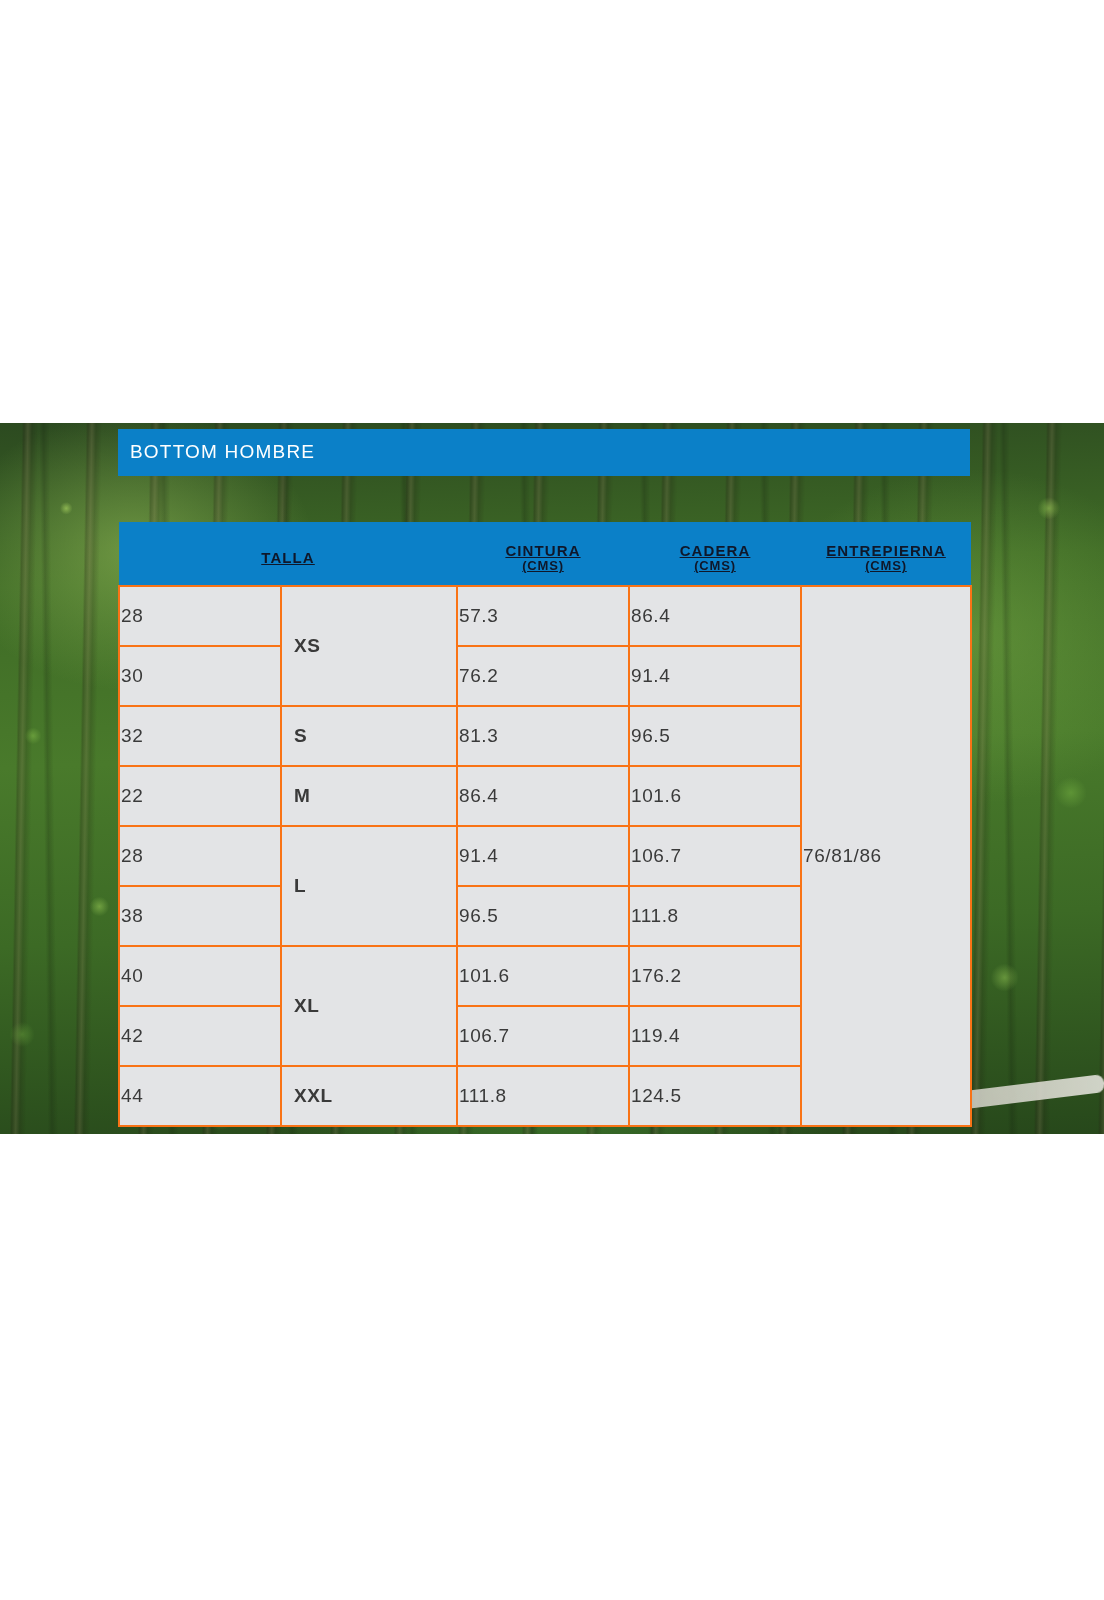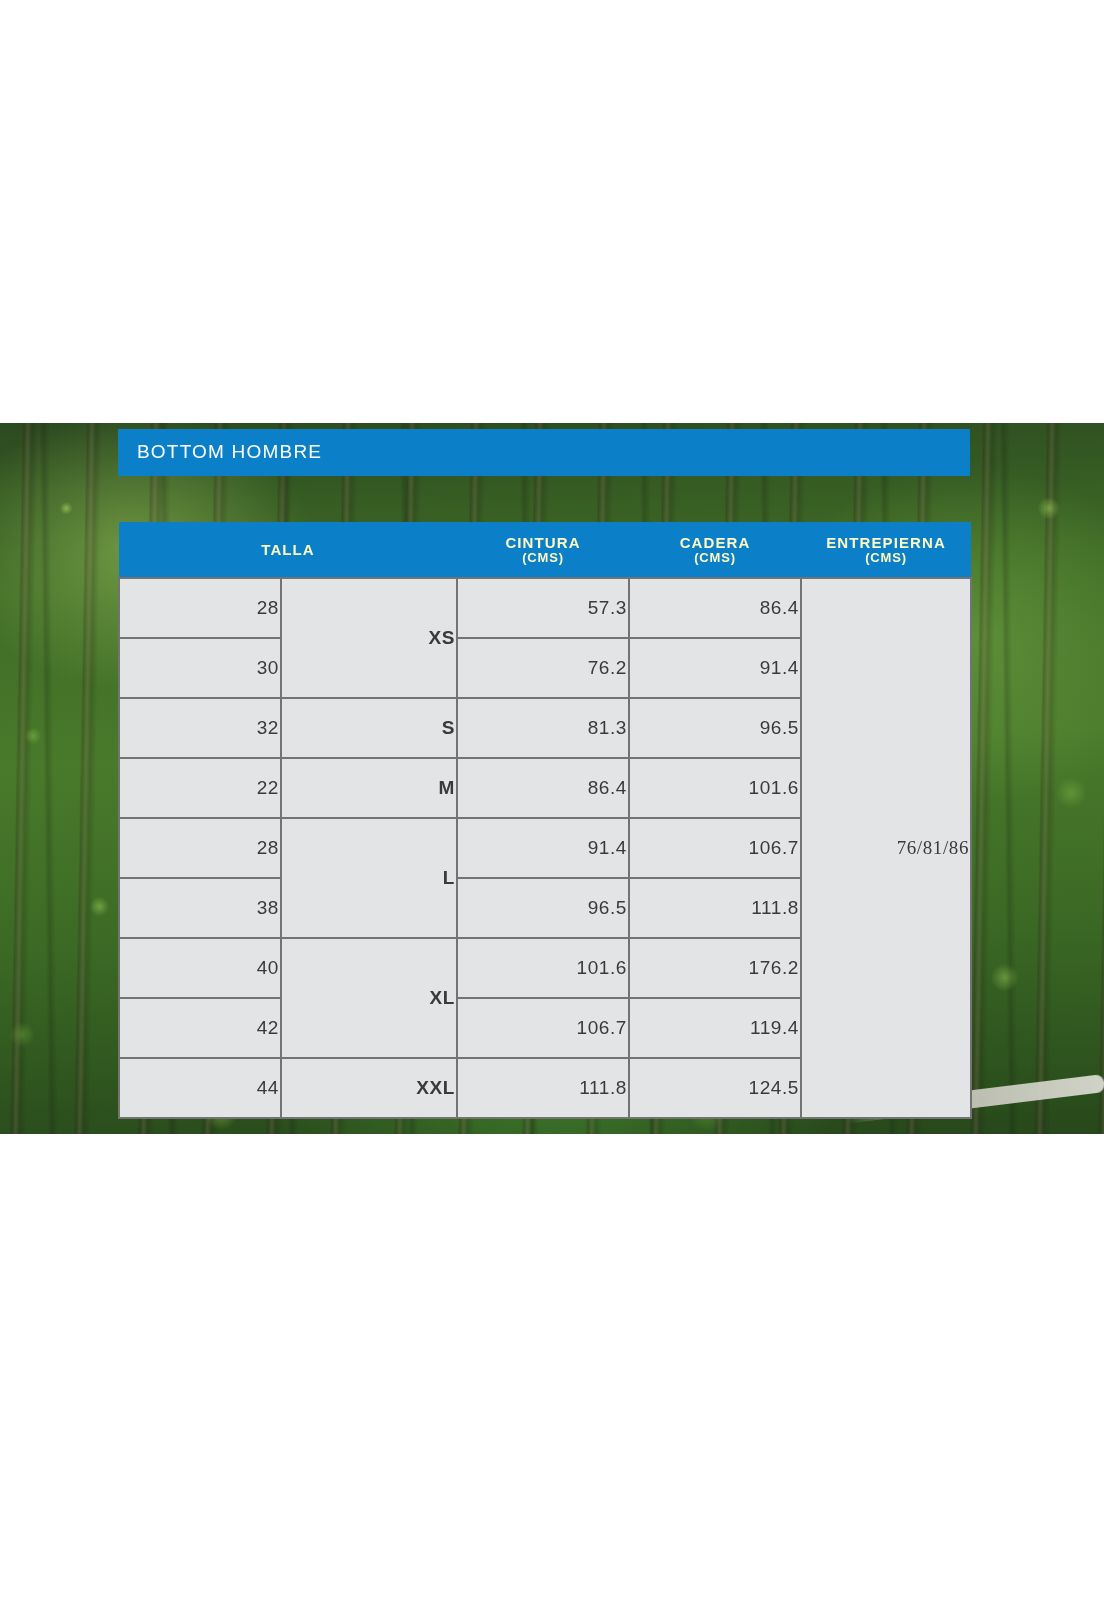--- a/index.html
+++ b/index.html
@@ -109,21 +109,21 @@
     left: 118px;
     top: 429px;
     width: 852px;
   }
   .chart-title {
     background: #0b80c8;
     color: #ffffff;
     font-size: 19px;
     letter-spacing: 1.2px;
     font-weight: normal;
-    padding: 13px 0 14px 19px;
+    padding: 13px 0 14px 12px;
     height: 20px;
     line-height: 20px;
     box-sizing: content-box;
   }
   .title-gap {
     height: 46px;
     background: transparent;
   }
 
   table.size-table {
@@ -133,64 +133,64 @@
     background: transparent;
   }
   table.size-table col.c1 { width: 162px; }
   table.size-table col.c2 { width: 176px; }
   table.size-table col.c3 { width: 172px; }
   table.size-table col.c4 { width: 172px; }
   table.size-table col.c5 { width: 170px; }
 
   table.size-table th {
     background: #0b80c8;
-    color: #fef9c3;
+    color: #0f172a;
     font-size: 15px;
     letter-spacing: 1.1px;
     font-weight: bold;
-    padding: 12px 0 11px 0;
+    padding: 20px 0 11px 0;
     line-height: 1.15;
     border: none;
     vertical-align: middle;
+    text-decoration: underline;
   }
   th .unit {
     display: block;
     font-size: 13px;
     letter-spacing: 0.8px;
     font-weight: bold;
   }
   th.talla-head {
     font-weight: normal;
     font-size: 17px;
     letter-spacing: 1.6px;
   }
 
   table.size-table td {
     background: #e3e4e6;
-    border: 2px solid #737373;
-    text-align: right;
+    border: 2px solid #f97316;
+    text-align: left;
     color: #3a3a3a;
     font-size: 19px;
     height: 56px;
     letter-spacing: 0.6px;
   }
   td.letter {
     color: #0b80c8;
     font-weight: bold;
     font-size: 19px;
     letter-spacing: 1px;
     padding-left: 12px;
   }
   td.inseam {
     background: #ffffff;
     border: none;
     color: #3a3a3a;
     font-size: 21px;
     letter-spacing: 0.8px;
-    font-family: Liberation Serif, serif;
   }
 </style>
 </head>
 <body>
 
 <div class="page">
 
   <div class="photo">
     <div class="branch"></div>
   </div>

